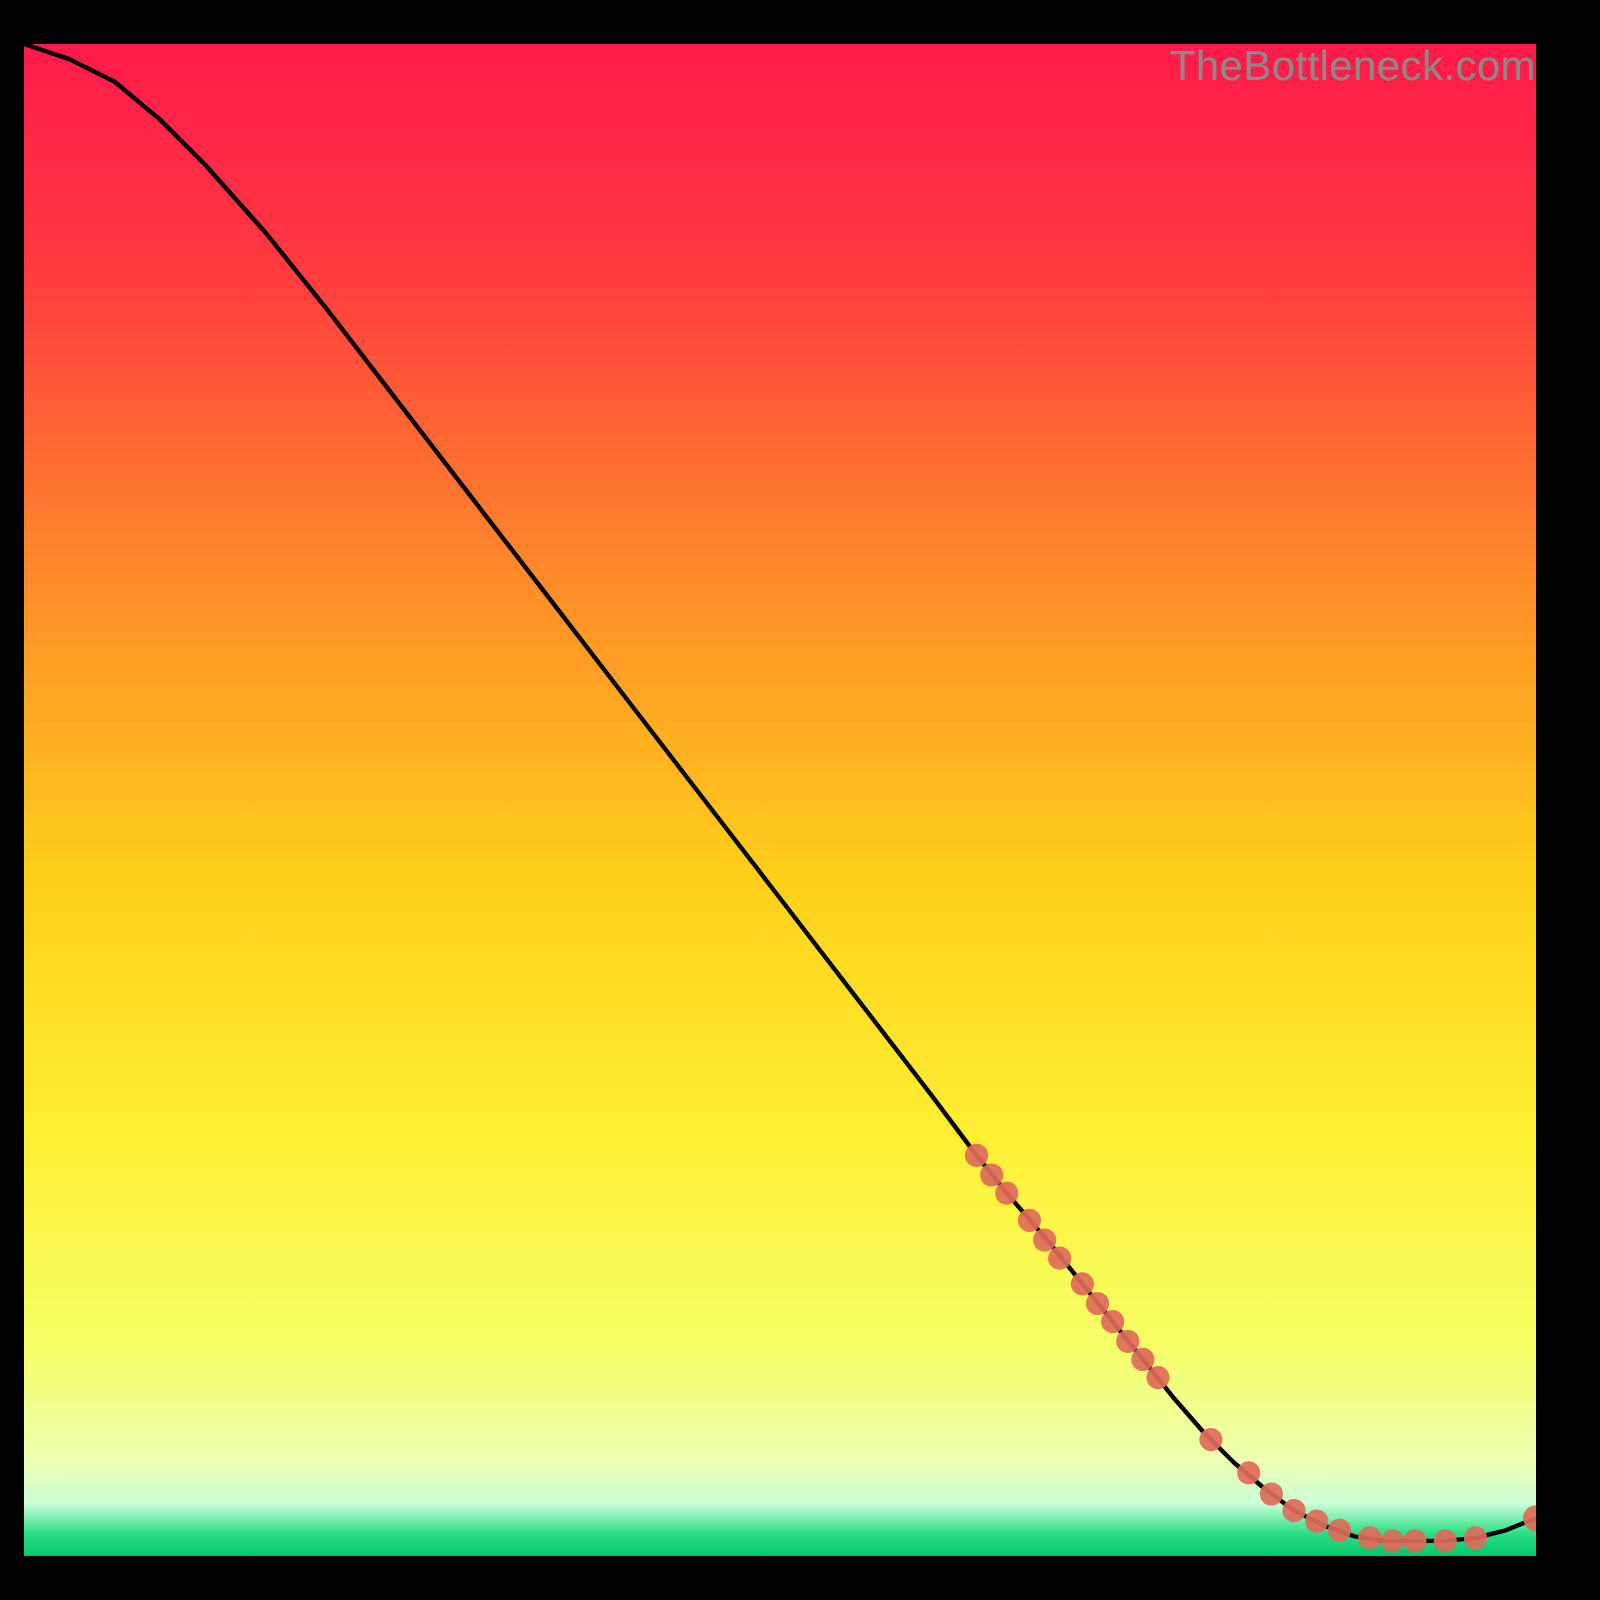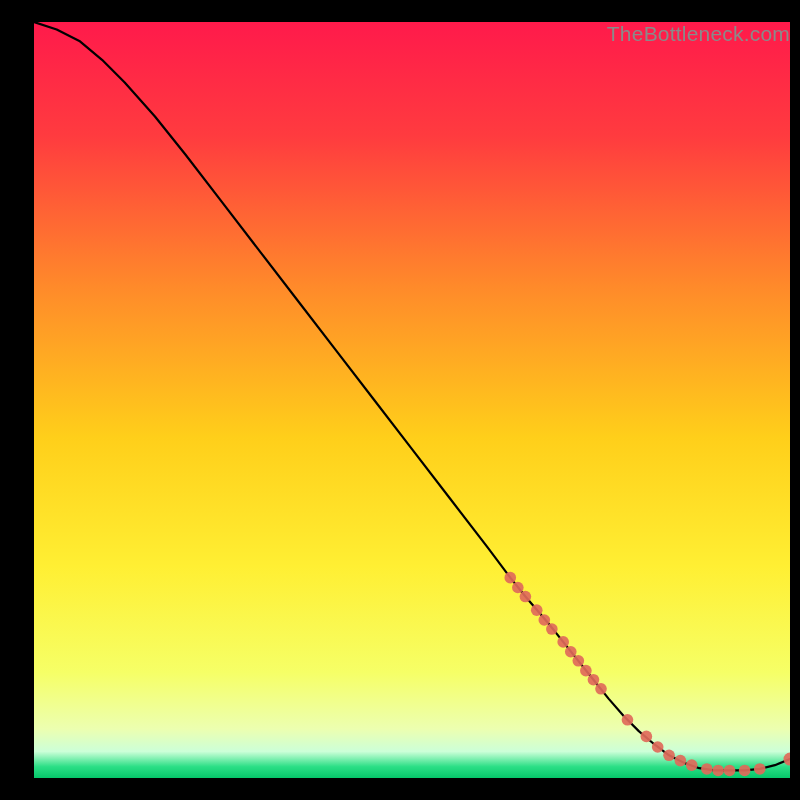--- a/index.html
+++ b/index.html
@@ -6,21 +6,21 @@
     margin: 0;
     padding: 0;
     width: 800px;
     height: 800px;
     background: #000;
     overflow: hidden;
     font-family: Arial, Helvetica, sans-serif;
   }
   .frame {
     position: absolute;
-    left: 34px;
+    left: 12px;
     top: 22px;
     width: 756px;
     height: 756px;
     background: #000;
   }
   .plot {
     position: absolute;
     left: 0;
     top: 0;
     width: 756px;

